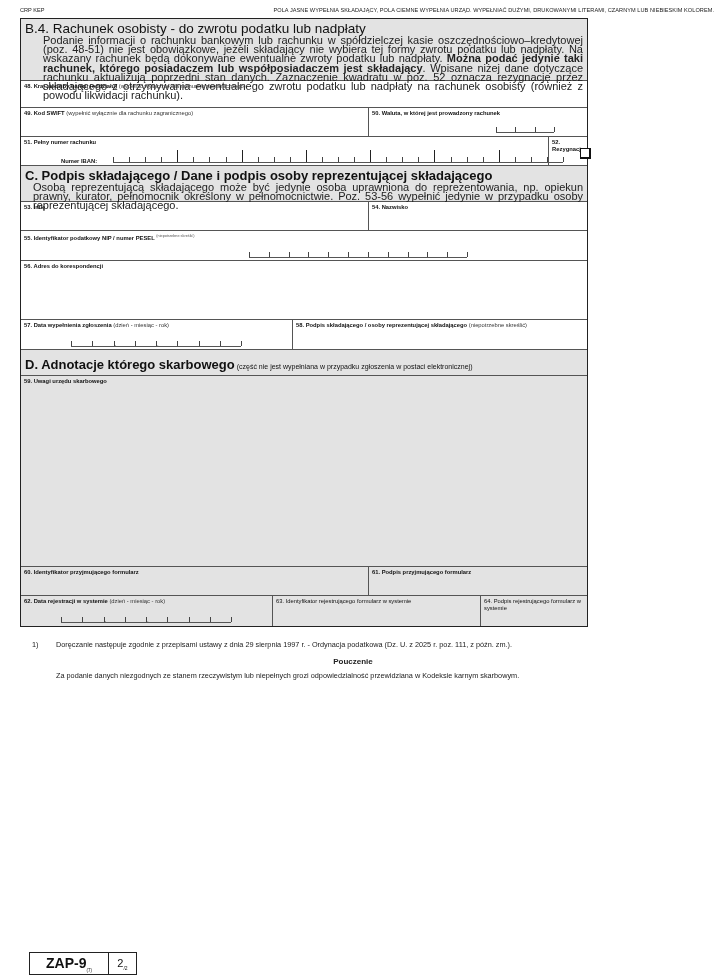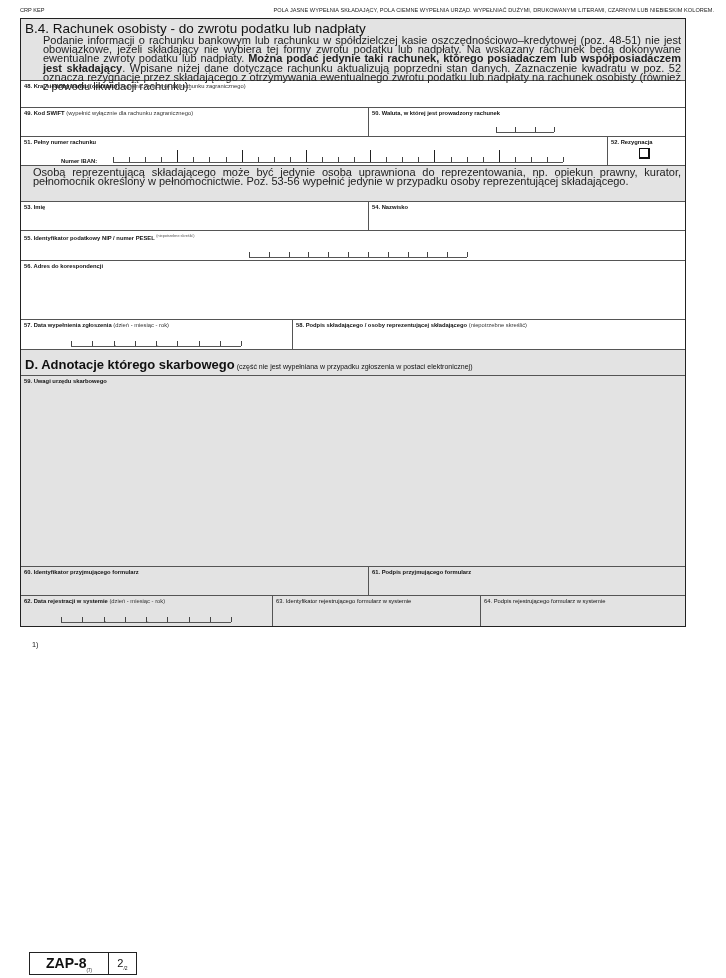--- a/index.html
+++ b/index.html
@@ -1,20 +1,20 @@
 <!DOCTYPE html>
 <html><head>
 <meta charset="utf-8">
 <style>
   html, body { margin: 0; padding: 0; background: #ffffff; }
   body { width: 726px; height: 978px; position: relative; font-family: "Liberation Sans", sans-serif; color: #111; overflow: hidden; }
   .topbar { position: absolute; top: 7px; left: 20px; right: 12px; height: 10px; font-size: 5.6px; color: #222; }
   .topbar .left { position: absolute; left: 0; top: 0; }
   .topbar .right { position: absolute; right: 0; top: 0; letter-spacing: 0.05px; }
-  .form { position: absolute; left: 20px; top: 18px; width: 666px; border: 1.5px solid #222; border-bottom: 1.5px solid #222; box-sizing: border-box; }
+  .form { position: absolute; left: 20px; top: 18px; width: 568px; border: 1.5px solid #222; border-bottom: 1.5px solid #222; box-sizing: border-box; }
   .section-head { background: #e3e3e3; border-bottom: 1.5px solid #555; padding: 2px 4px 3px 4px; }
   .section-title { font-size: 13.5px; line-height: 15px; color: #111; }
   .section-title.bold { font-weight: bold; font-size: 13px; }
   .section-desc { font-size: 11px; line-height: 9.2px; padding-left: 18px; text-align: justify; color: #222; }
   .section-desc b { font-weight: bold; }
   .row { display: flex; border-bottom: 1.5px solid #555; position: relative; }
   .cell { position: relative; box-sizing: border-box; padding: 2px 3px; }
   .cell + .cell { border-left: 1px solid #555; }
   .label { font-size: 5.8px; line-height: 7px; color: #111; }
   .label b { font-weight: bold; }
@@ -111,20 +111,21 @@
           <div class="tick short" style="left: 450px;"></div>
         </div>
     </div>
     <div class="cell" style="flex:1;">
       <div class="label"><b>52. Rezygnacja</b></div>
       <div class="checkbox" style="left:31px; top:11px;"></div>
     </div>
   </div>
 
   <div class="section-head" style="height:36px; box-sizing:border-box;">
+    <div class="section-title bold">C. Podpis składającego / Dane i podpis osoby reprezentującej składającego</div>
     <div class="section-desc" style="padding-left:8px;">Osobą reprezentującą składającego może być jedynie osoba uprawniona do reprezentowania, np. opiekun prawny, kurator, pełnomocnik określony w pełnomocnictwie. Poz. 53-56 wypełnić jedynie w przypadku osoby reprezentującej składającego.</div>
   </div>
 
   <div class="row" style="height:28px;">
     <div class="cell" style="width:347px;">
       <div class="label"><b>53. Imię</b></div>
     </div>
     <div class="cell" style="flex:1;">
       <div class="label"><b>54. Nazwisko</b></div>
     </div>
@@ -219,19 +220,22 @@
     </div>
     <div class="cell" style="flex:1;">
       <div class="label"><b style="font-weight:normal;">64. Podpis rejestrującego formularz w systemie</b></div>
     </div>
   </div>
 </div>
 
 <div class="notes">
   <div class="item">
     <span class="num">1)</span>
-  </div>
+    <span>Doręczanie następuje zgodnie z przepisami ustawy z dnia 29 sierpnia 1997 r. - Ordynacja podatkowa (Dz. U. z 2025 r. poz. 111, z późn. zm.).</span>
+  </div>
+  <div class="heading">Pouczenie</div>
+  <div class="para">Za podanie danych niezgodnych ze stanem rzeczywistym lub niepełnych grozi odpowiedzialność przewidziana w Kodeksie karnym skarbowym.</div>
 </div>
 
 <div class="footer">
-  <div class="form-code"><span>ZAP-8</span><sub>(7)</sub></div>
+  <div class="form-code"><span>ZAP-9</span><sub>(7)</sub></div>
   <div class="page"><span>2</span><sub>/2</sub></div>
 </div>
 
 </body></html>

